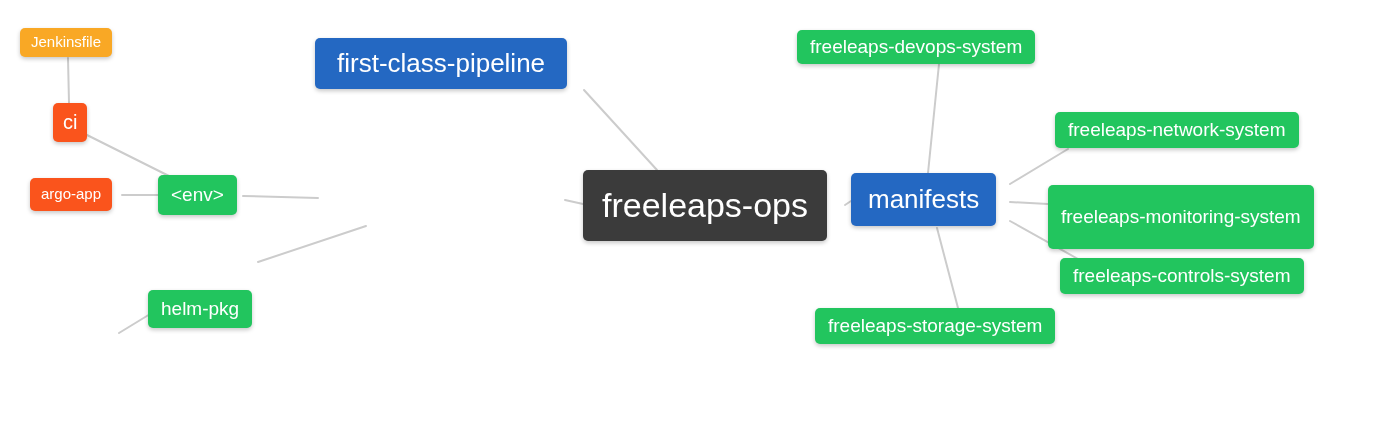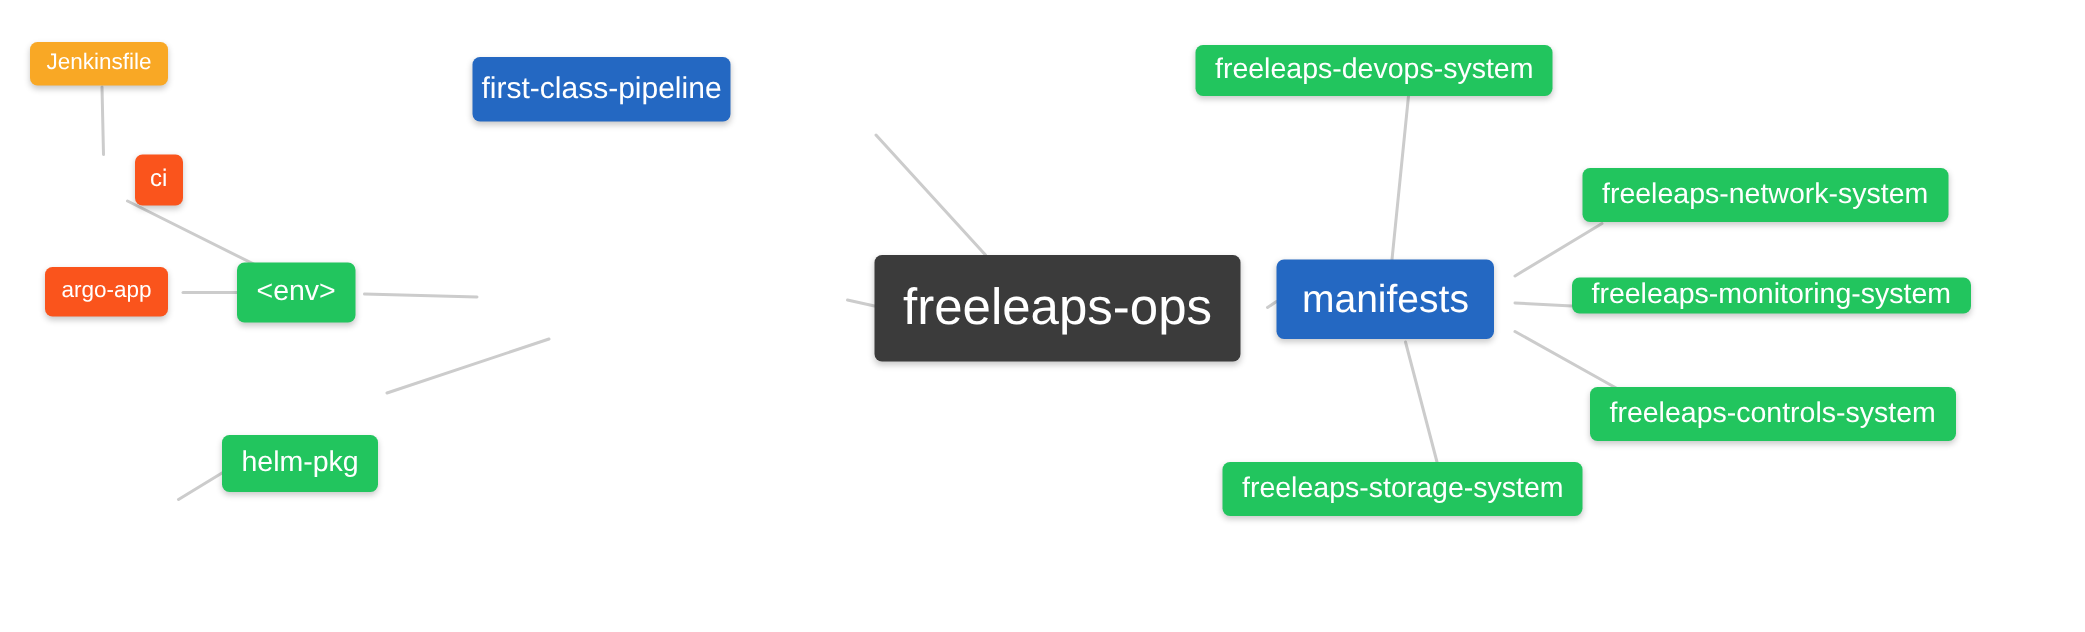--- a/index.html
+++ b/index.html
@@ -22,32 +22,32 @@
     cursor:pointer;line-height:1.25;
   }
   .c-blue{background:var(--blue);}
   .c-green{background:var(--green);}
   .c-orange{background:var(--orange);}
   .c-red{background:var(--red);}
   .c-dark{background:var(--dark);}
 
   
   .n-jenkinsfile{left:20px;top:28px;font-size:15px;padding:5px 11px;}
-  .n-ci{left:53px;top:103px;font-size:16px;padding:7px 10px;margin-left:37px;}
+  .n-ci{left:53px;top:103px;font-size:20px;padding:7px 10px;}
   .n-argo-app{left:30px;top:178px;font-size:15px;padding:7px 11px;}
   .n-env{left:158px;top:175px;font-size:19px;padding:8px 13px;}
   .n-helm-pkg{left:148px;top:258px;font-size:19px;padding:7px 13px;margin-top:32px;}
   .n-values{left:8px;top:333px;font-size:15px;padding:7px 11px;}
-  .n-pipeline{left:315px;top:38px;font-size:20px;padding:9px 6px;}
+  .n-pipeline{left:315px;top:38px;font-size:26px;padding:9px 22px;}
   .n-service{left:318px;top:172px;font-size:26px;padding:10px 17px;}
   .n-ops{left:583px;top:170px;font-size:34px;padding:14px 19px;}
   .n-manifests{left:851px;top:173px;font-size:26px;padding:10px 17px;}
   .n-devops{left:797px;top:30px;font-size:19px;padding:5px 13px;}
   .n-network{left:1055px;top:112px;font-size:19px;padding:6px 13px;text-align:center;}
-  .n-monitoring{left:1048px;top:185px;font-size:19px;padding:0 13px;}
+  .n-monitoring{left:1048px;top:185px;font-size:19px;padding:20px 13px;}
   .n-controls{left:1060px;top:258px;font-size:19px;padding:6px 13px;}
   .n-storage{left:815px;top:308px;font-size:19px;padding:6px 13px;}
 </style>
 </head>
 <body>
 
 <div class="canvas">
 
   <svg class="edges" viewBox="0 0 1390 421" xmlns="http://www.w3.org/2000/svg">
     <line x1="68" y1="58" x2="69" y2="103"></line>

